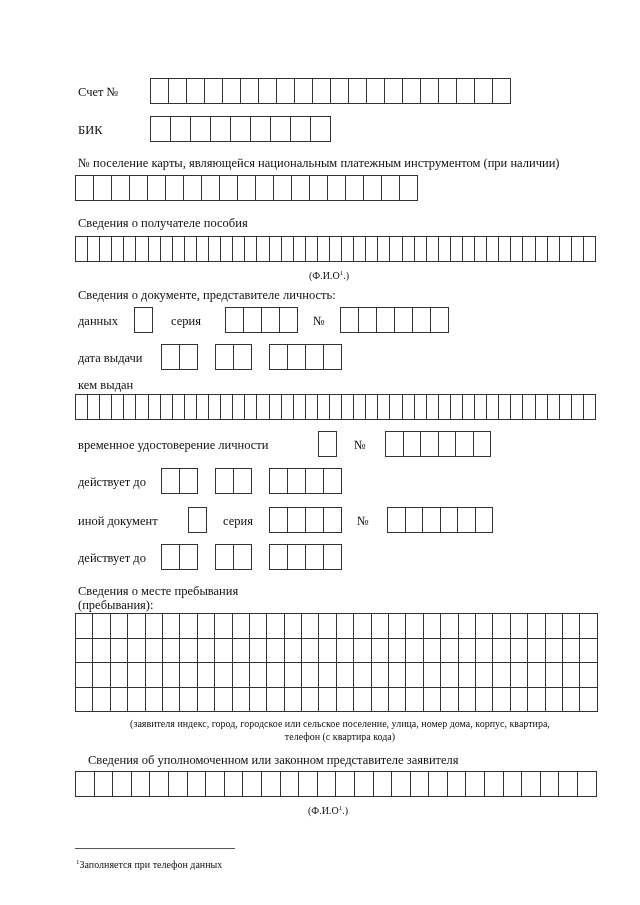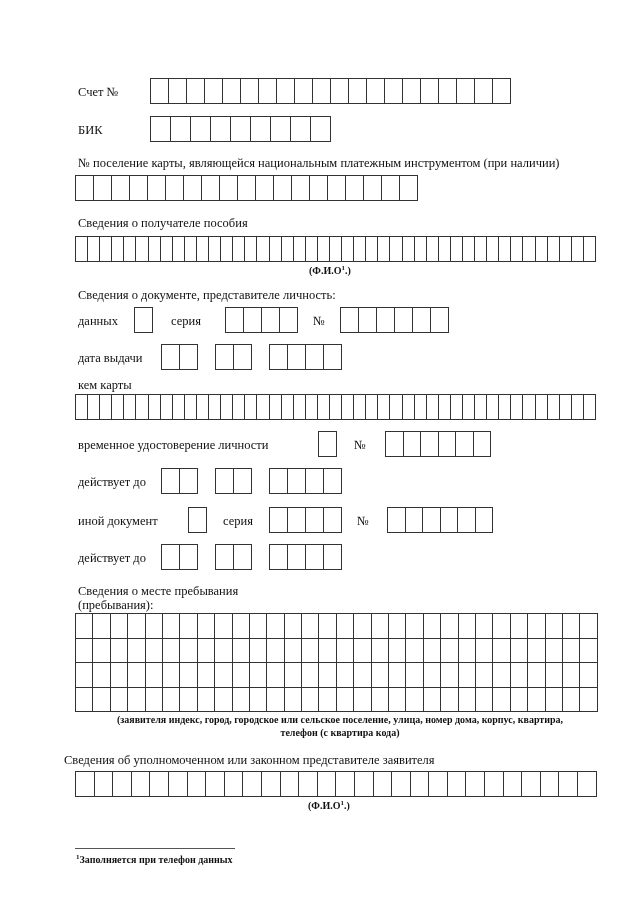--- a/index.html
+++ b/index.html
@@ -1,19 +1,19 @@
 <!DOCTYPE html>
 <html><head>
 <meta charset="utf-8">
 <style>
   html, body { margin: 0; padding: 0; background: #ffffff; }
   body { width: 640px; height: 905px; position: relative; overflow: hidden;
          font-family: "Liberation Serif", "DejaVu Serif", serif; color: #111; }
   .lbl { position: absolute; font-size: 12.5px; white-space: nowrap; line-height: 14px; }
-  .small { position: absolute; font-size: 10px; white-space: nowrap; line-height: 11px; font-weight: bold; }
+  .small { position: absolute; font-size: 10px; white-space: nowrap; line-height: 20px; }
   .boxes { position: absolute; display: flex; border-left: 1px solid #333; height: 26px; }
   .boxes .c { border: 1px solid #333; border-left: none; box-sizing: border-box; height: 100%; }
   .grid { position: absolute; border-left: 1px solid #333; border-top: 1px solid #333; }
   .grid .row { display: flex; }
   .grid .c { border-right: 1px solid #333; border-bottom: 1px solid #333; box-sizing: border-box; }
   .fnline { position: absolute; left: 75px; top: 848px; width: 160px; border-top: 1px solid #555; }
   sup { font-size: 7px; }
 </style>
 </head>
 <body>
@@ -158,21 +158,21 @@
     <div class="c" style="width: 18px;"></div>
     <div class="c" style="width: 18px;"></div>
   </div>
 <div class="boxes" style="left:269px;top:344px">
     <div class="c" style="width: 18px;"></div>
     <div class="c" style="width: 18px;"></div>
     <div class="c" style="width: 18px;"></div>
     <div class="c" style="width: 18px;"></div>
   </div>
 
-<div class="lbl" style="left:78px;top:378px">кем карты</div>
+<div class="lbl" style="left:78px;top:378px">кем выдан</div>
 <div class="boxes" style="left:75px;top:394px">
     <div class="c" style="width: 12.1px;"></div>
     <div class="c" style="width: 12.1px;"></div>
     <div class="c" style="width: 12.1px;"></div>
     <div class="c" style="width: 12.1px;"></div>
     <div class="c" style="width: 12.1px;"></div>
     <div class="c" style="width: 12.1px;"></div>
     <div class="c" style="width: 12.1px;"></div>
     <div class="c" style="width: 12.1px;"></div>
     <div class="c" style="width: 12.1px;"></div>
@@ -407,21 +407,21 @@
       <div class="c" style="width: 17.4px; height: 24.5px;"></div>
       <div class="c" style="width: 17.4px; height: 24.5px;"></div>
       <div class="c" style="width: 17.4px; height: 24.5px;"></div>
       <div class="c" style="width: 17.4px; height: 24.5px;"></div>
       <div class="c" style="width: 17.4px; height: 24.5px;"></div>
     </div>
   </div>
 <div class="small" style="left:100px;top:714px;width:480px;text-align:center;font-size:10px">(заявителя индекс, город, городское или сельское поселение, улица, номер дома, корпус, квартира,</div>
 <div class="small" style="left:100px;top:727px;width:480px;text-align:center;font-size:10px">телефон (с квартира кода)</div>
 
-<div class="lbl" style="left:64px;top:753px">Сведения об уполномоченном или законном представителе заявителя</div>
+<div class="lbl" style="left:88px;top:753px">Сведения об уполномоченном или законном представителе заявителя</div>
 <div class="boxes" style="left:75px;top:771px">
     <div class="c" style="width: 18.6px;"></div>
     <div class="c" style="width: 18.6px;"></div>
     <div class="c" style="width: 18.6px;"></div>
     <div class="c" style="width: 18.6px;"></div>
     <div class="c" style="width: 18.6px;"></div>
     <div class="c" style="width: 18.6px;"></div>
     <div class="c" style="width: 18.6px;"></div>
     <div class="c" style="width: 18.6px;"></div>
     <div class="c" style="width: 18.6px;"></div>

